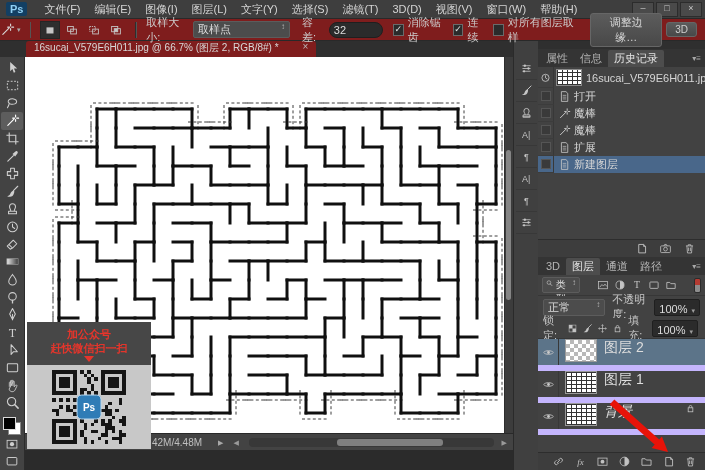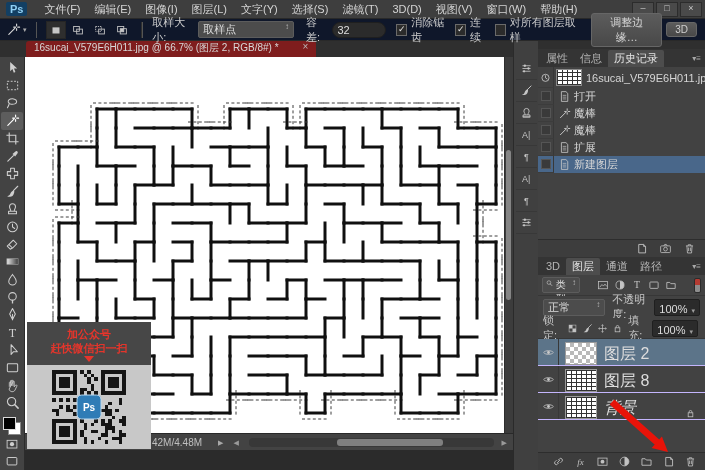--- a/index.html
+++ b/index.html
@@ -13,23 +13,23 @@
            border-bottom:1px solid #292929;display:flex;align-items:center;
            padding-left:6px;color:#d4d4d4;font-size:11px;z-index:5}
   .ps-logo{background:#123f63;color:#8fd0f4;font-weight:bold;padding:0 4px;
            border-radius:2px;margin-right:10px;font-size:11px;line-height:14px}
   .menu-item{padding:4px 7px;line-height:18px;white-space:nowrap}
   .win-controls{margin-left:auto;display:flex;gap:2px;margin-right:3px}
   .win-btn{width:20px;height:13px;background:#4a4a4a;border:1px solid #2c2c2c;
            color:#c9c9c9;font-size:9px;line-height:11px;text-align:center}
 
   
-  .optionsbar{position:absolute;top:19px;left:0;right:0;height:21px;background:#0f172a;
+  .optionsbar{position:absolute;top:19px;left:0;right:0;height:21px;background:#7f1d1d;
               border-bottom:1px solid #292929;display:flex;align-items:center;
-              font-size:11px;color:#cccccc;padding-left:6px;gap:4px;z-index:5}
+              font-size:11px;color:#cccccc;gap:4px;z-index:5}
   .ob-sep{width:1px;height:16px;background:#2e2e2e;border-right:1px solid #555;margin:0 5px}
   .tool-badge{display:flex;align-items:center;color:#d8d8d8;gap:2px}
   .mode-btn{width:18px;height:16px;display:flex;align-items:center;justify-content:center;
             color:#c6c6c6;border:1px solid transparent}
   .mode-btn.active{background:#2e2e2e;border-color:#252525}
   .combo{background:#4c4c4c;border:1px solid #5c5c5c;border-radius:2px;height:15px;
          display:flex;align-items:flex-start;padding:0 4px;gap:6px;color:#dcdcdc}
   .combo .cue{font-size:8px;color:#b0b0b0}
   .numbox{background:#2b2b2b;border:1px solid #1f1f1f;border-radius:8px;height:14px;
           width:44px;color:#ddd;font-size:11px;padding:0 4px;
@@ -124,22 +124,22 @@
   .blend-row{height:22px;background:#424242;display:flex;align-items:center;padding:0 5px;gap:5px;
              font-size:11px;color:#c9c9c9;flex:none}
   .lock-row{height:20px;background:#424242;display:flex;align-items:center;padding:0 5px;gap:5px;
             font-size:11px;color:#c9c9c9;border-bottom:1px solid #373737;flex:none}
   .mini{color:#c4c4c4;display:flex}
   .valbox{background:#2b2b2b;border:1px solid #1f1f1f;border-radius:2px;height:15px;
           display:flex;align-items:flex-end;gap:4px;padding:0 4px;color:#ddd;font-size:11px}
   .valbox .cue{font-size:7px;color:#9e9e9e}
 
   .layer-list{background:#424242;flex:none}
-  .layer-row{height:26px;display:flex;align-items:flex-end;border-bottom:1px solid #c4b5fd;
-             font-size:16px;color:#dddddd}
+  .layer-row{height:26px;display:flex;align-items:flex-start;border-bottom:6px solid #c4b5fd;
+             font-size:14px;color:#dddddd}
   .eye-col{width:20px;align-self:stretch;display:flex;align-items:center;justify-content:center;
            border-right:1px solid #383838;color:#c9c9c9;flex:none}
   .l-thumb{width:30px;height:21px;border:1px solid #9a9a9a;margin:0 7px 0 6px;flex:none}
   .l-name{white-space:nowrap}
   .l-name.italic{font-style:italic}
   .layer-row.sel{background:#5c7489}
   .l-lock{margin-left:auto;margin-right:9px;color:#c9c9c9;display:flex}
   .layers-flex{flex:1;background:#424242}
   .layers-footer{height:17px;background:#3d3d3d;border-top:1px solid #2d2d2d;display:flex;
                  align-items:center;justify-content:flex-end;gap:9px;padding-right:8px;
@@ -1257,21 +1257,21 @@
           <span class="l-thumb thumb-checker"></span>
           <span class="l-name">图层 2</span>
         </div>
         <div class="layer-row">
           <span class="eye-col">
             <svg width="13" height="13" viewBox="0 0 16 16">
               <use href="#i-eye"></use>
             </svg>
           </span>
           <span class="l-thumb thumb-maze"></span>
-          <span class="l-name">图层 8</span>
+          <span class="l-name">图层 1</span>
         </div>
         <div class="layer-row">
           <span class="eye-col">
             <svg width="13" height="13" viewBox="0 0 16 16">
               <use href="#i-eye"></use>
             </svg>
           </span>
           <span class="l-thumb thumb-maze"></span>
           <span class="l-name italic">背景</span>
           <span class="l-lock">

